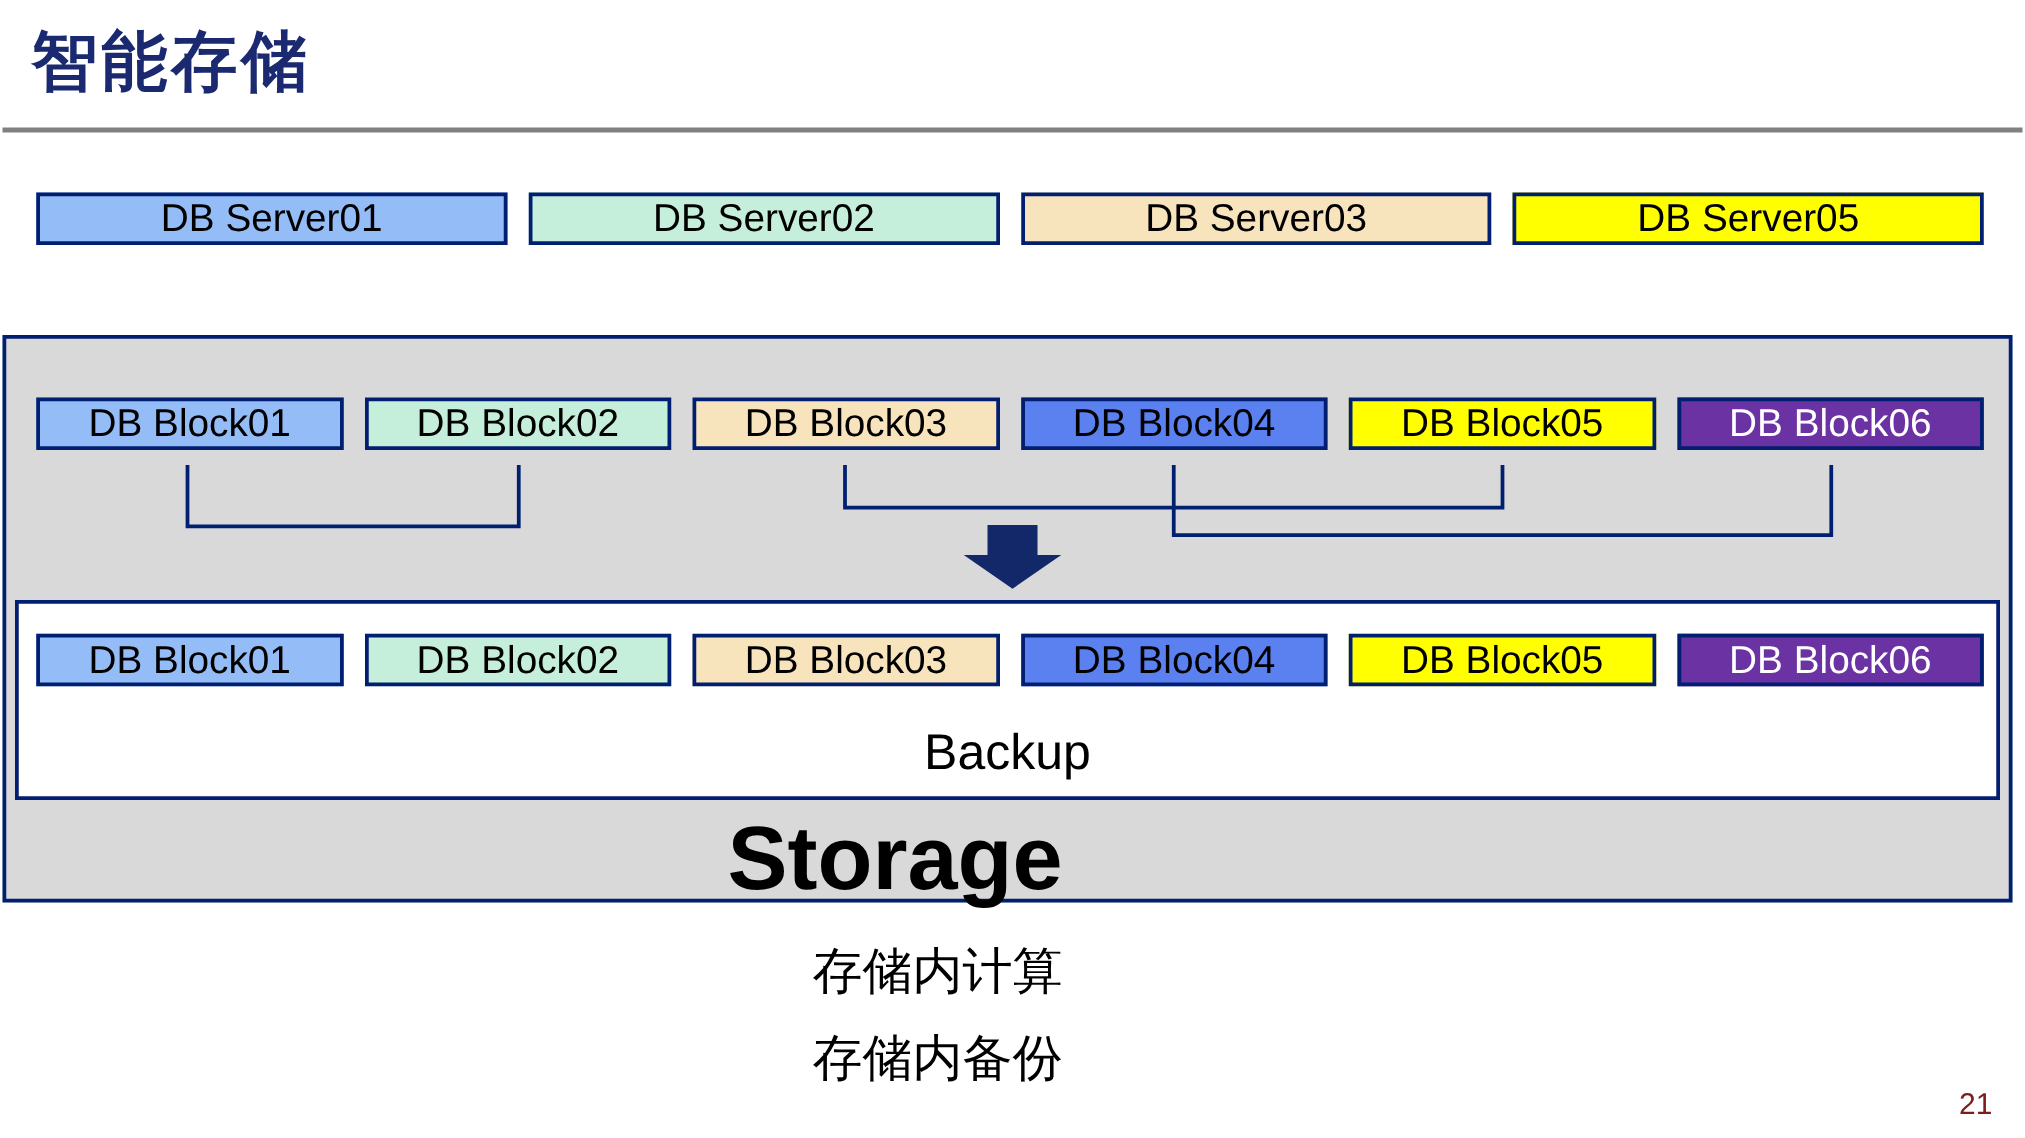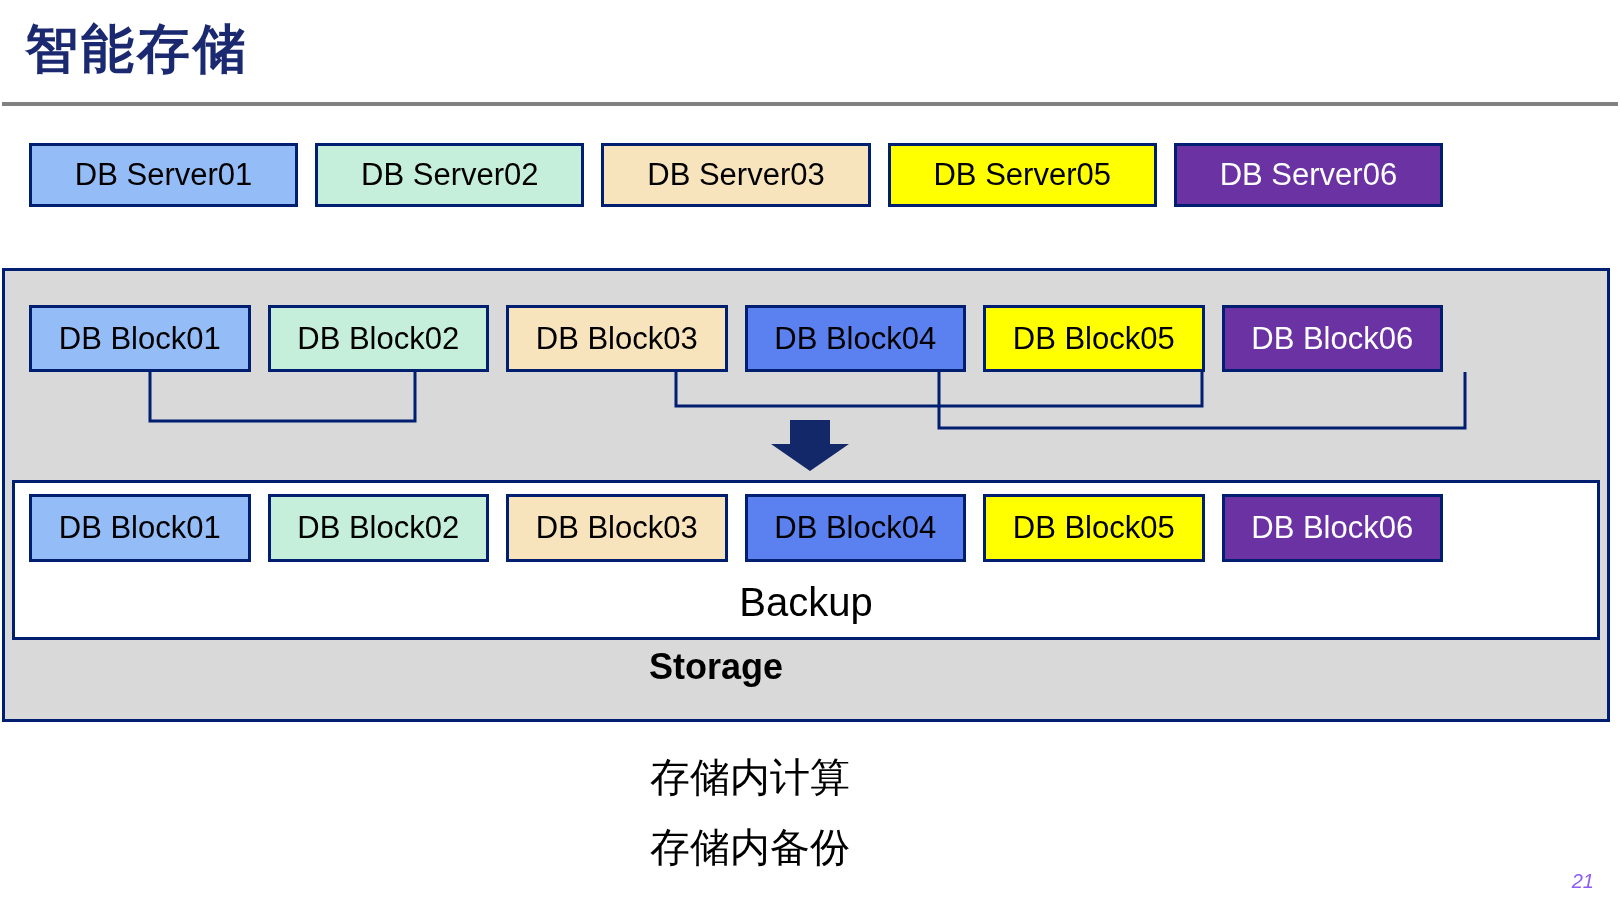--- a/index.html
+++ b/index.html
@@ -13,58 +13,57 @@
   }
   .title-rule{position:absolute;left:2px;right:2px;top:102px;height:4px;background:#808080;}
   .gray-container{
     position:absolute;left:2px;top:268px;width:1608px;height:454px;
     background:#D9D9D9;border:3px solid #001F70;box-sizing:border-box;
   }
   .white-container{
     position:absolute;left:12px;top:480px;width:1588px;height:160px;
     background:#ffffff;border:3px solid #001F70;box-sizing:border-box;
   }
-  .box-row{position:absolute;left:29px;width:1414px;display:flex;gap:17px;}
+  .box-row{position:absolute;left:29px;width:1558px;display:flex;gap:17px;align-items:center;}
   .row-servers{top:143px;height:64px;}
   .row-blocks-top{top:305px;height:67px;}
   .row-blocks-bottom{top:494px;height:68px;}
   .box{
     flex:1;border:3px solid #001F70;box-sizing:border-box;
     display:flex;align-items:center;justify-content:center;
     font-size:31px;color:#000;white-space:nowrap;
   }
   .svg-overlay{position:absolute;left:0;top:0;width:1620px;height:910px;pointer-events:none;}
   .backup-label{
     position:absolute;left:12px;top:580px;width:1588px;text-align:center;
     font-size:40px;color:#000000;
   }
   .storage-label{
     position:absolute;left:2px;top:646px;width:1428px;text-align:center;
-    font-size:36px;font-weight:bold;color:#000000;
+    font-size:72px;font-weight:bold;color:#000000;
   }
   .caption{
     position:absolute;left:650px;top:742px;
     font-size:40px;line-height:70px;color:#000000;white-space:nowrap;
   }
   .page-number{
-    position:absolute;right:26px;top:870px;font-size:20px;color:#8b5cf6;font-style:italic;
+    position:absolute;right:26px;top:870px;font-size:24px;color:#7f1d1d;
   }
 </style>
 </head>
 <body>
 
 <div class="slide-title">智能存储</div>
 <div class="title-rule"></div>
 
 <div class="box-row row-servers">
     <div class="box" style="background: rgb(148, 189, 247); color: rgb(0, 0, 0);">DB Server01</div>
     <div class="box" style="background: rgb(197, 239, 218); color: rgb(0, 0, 0);">DB Server02</div>
     <div class="box" style="background: rgb(247, 227, 188); color: rgb(0, 0, 0);">DB Server03</div>
     <div class="box" style="background: rgb(255, 255, 0); color: rgb(0, 0, 0);">DB Server05</div>
-    <div class="box" style="background: rgb(107, 50, 163); color: rgb(255, 255, 255);">DB Server06</div>
   </div>
 
 <div class="gray-container"></div>
 
 <svg class="svg-overlay" viewBox="0 0 1620 910" xmlns="http://www.w3.org/2000/svg">
   <path d="M150 372 V421 H415 V372" fill="none" stroke="#001F70" stroke-width="3"></path>
   <path d="M676 372 V406 H1202 V372" fill="none" stroke="#001F70" stroke-width="3"></path>
   <path d="M939 372 V428 H1465 V372" fill="none" stroke="#001F70" stroke-width="3"></path>
   <polygon points="790,420 830,420 830,444 849,444 810,471 771,444 790,444" fill="#132869"></polygon>
 </svg>

